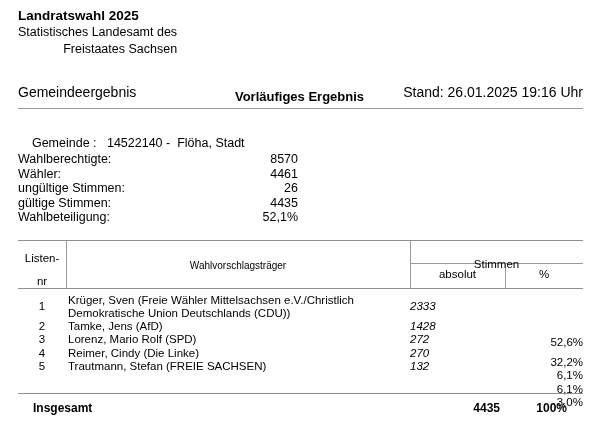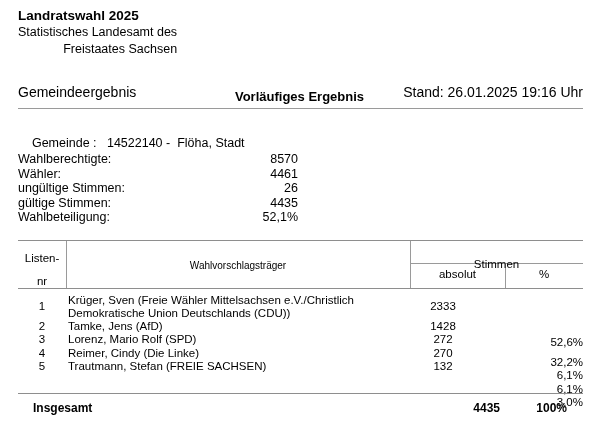--- a/index.html
+++ b/index.html
@@ -197,23 +197,24 @@
   .row.tall .c-num { top: 6px; }
   .row .c-name {
     position: absolute;
     left: 50px;
     width: 340px;
     text-align: left;
     line-height: 13px;
   }
   .row .c-abs {
     position: absolute;
-    left: 380px;
+    left: 392px;
     width: 90px;
-    text-align: center;
+    text-align: left;
+    font-style: italic;
   }
   .row.tall .c-abs { top: 6px; }
   .row .c-pct {
     position: absolute;
     left: 487px;
     width: 78px;
     text-align: right;
     margin-top: 36px;
   }
   .row.tall .c-pct { top: 6px; }

